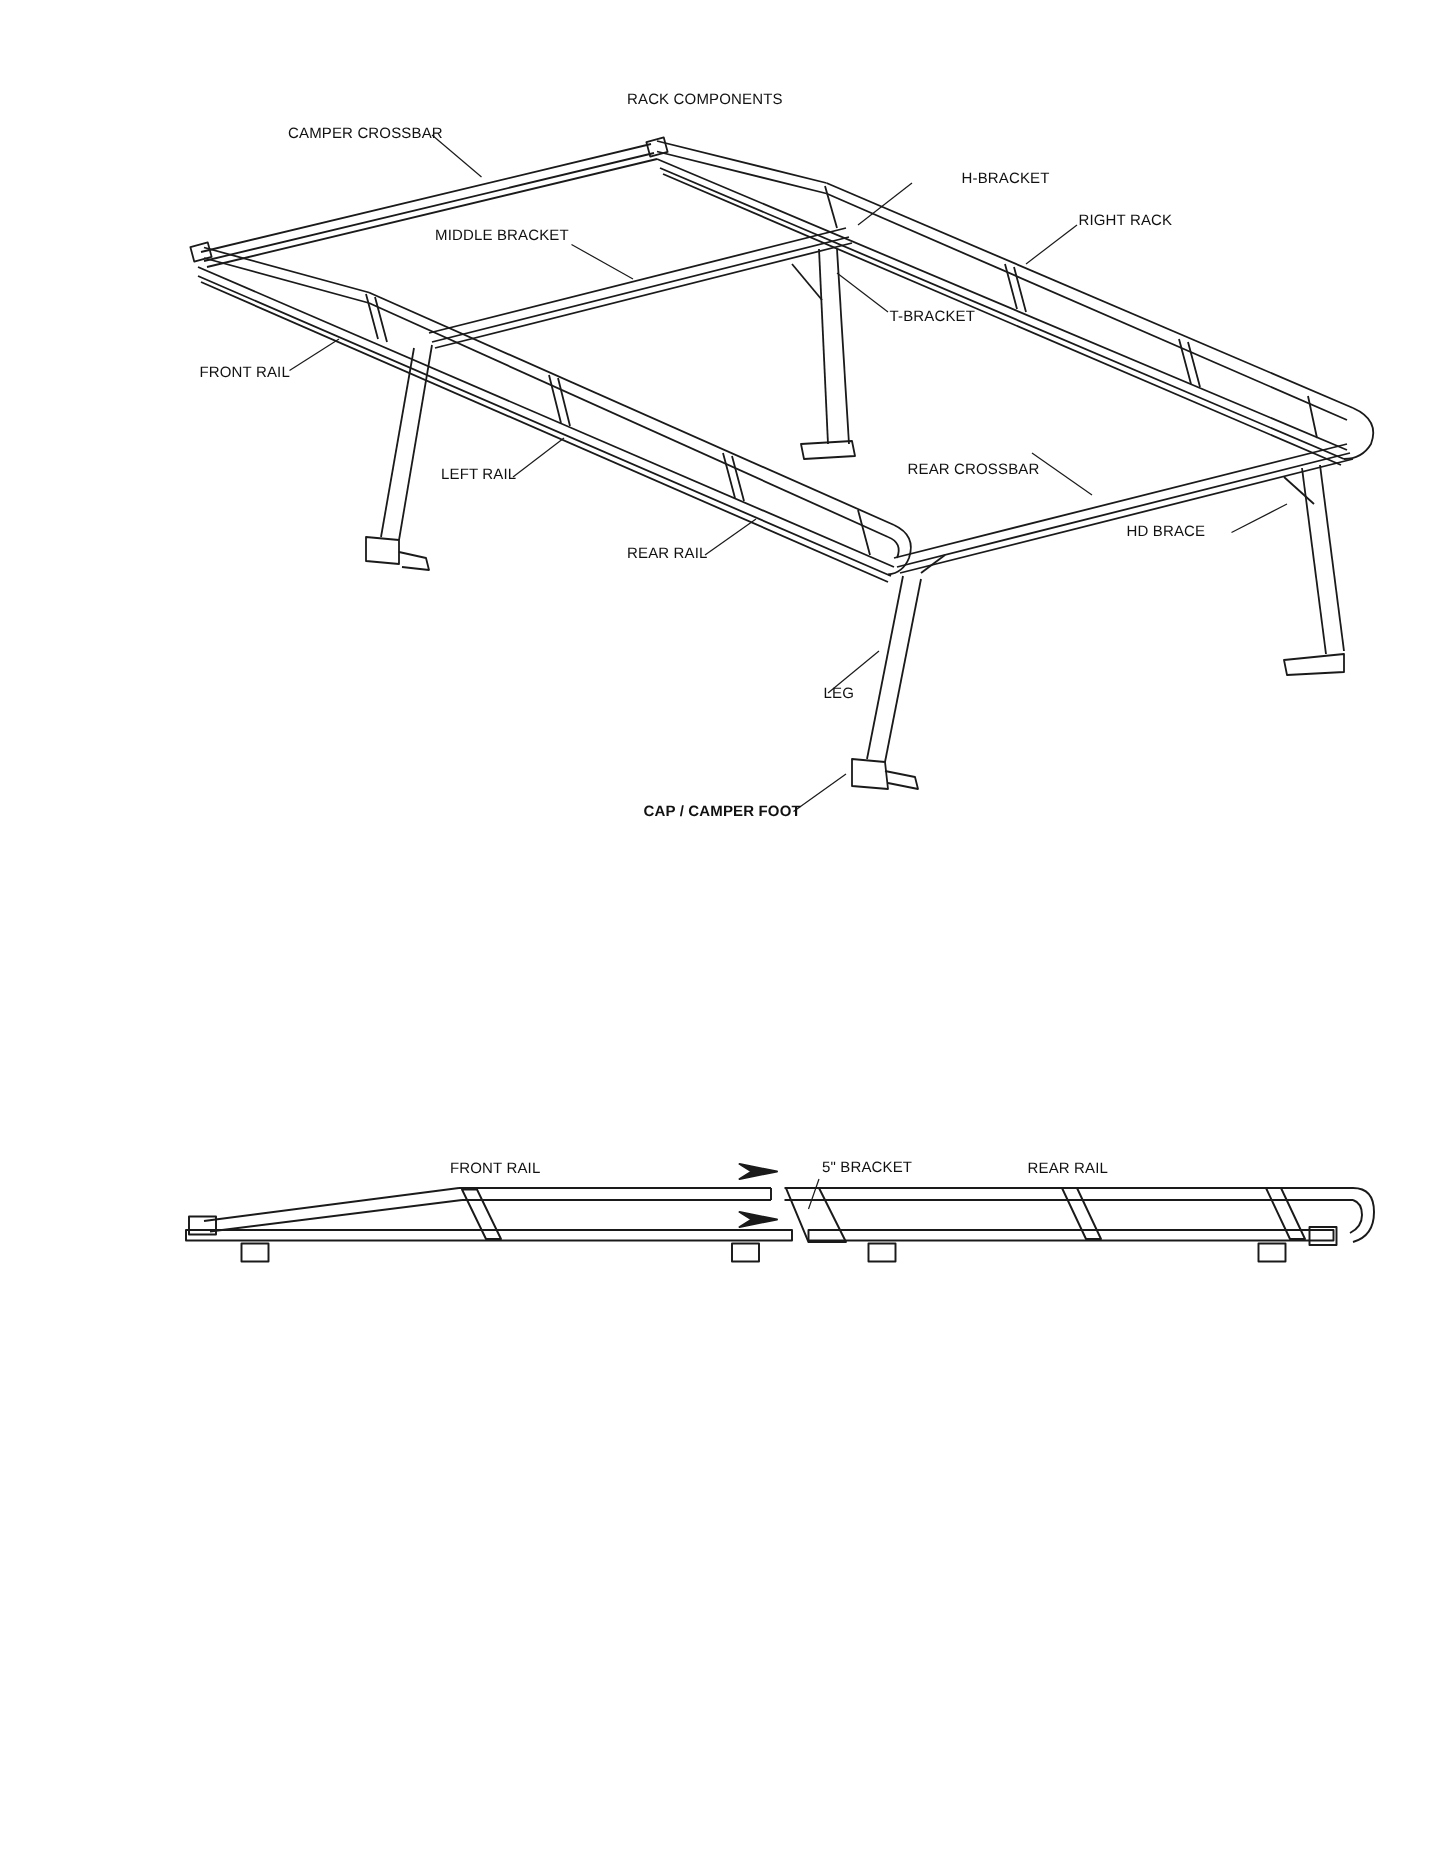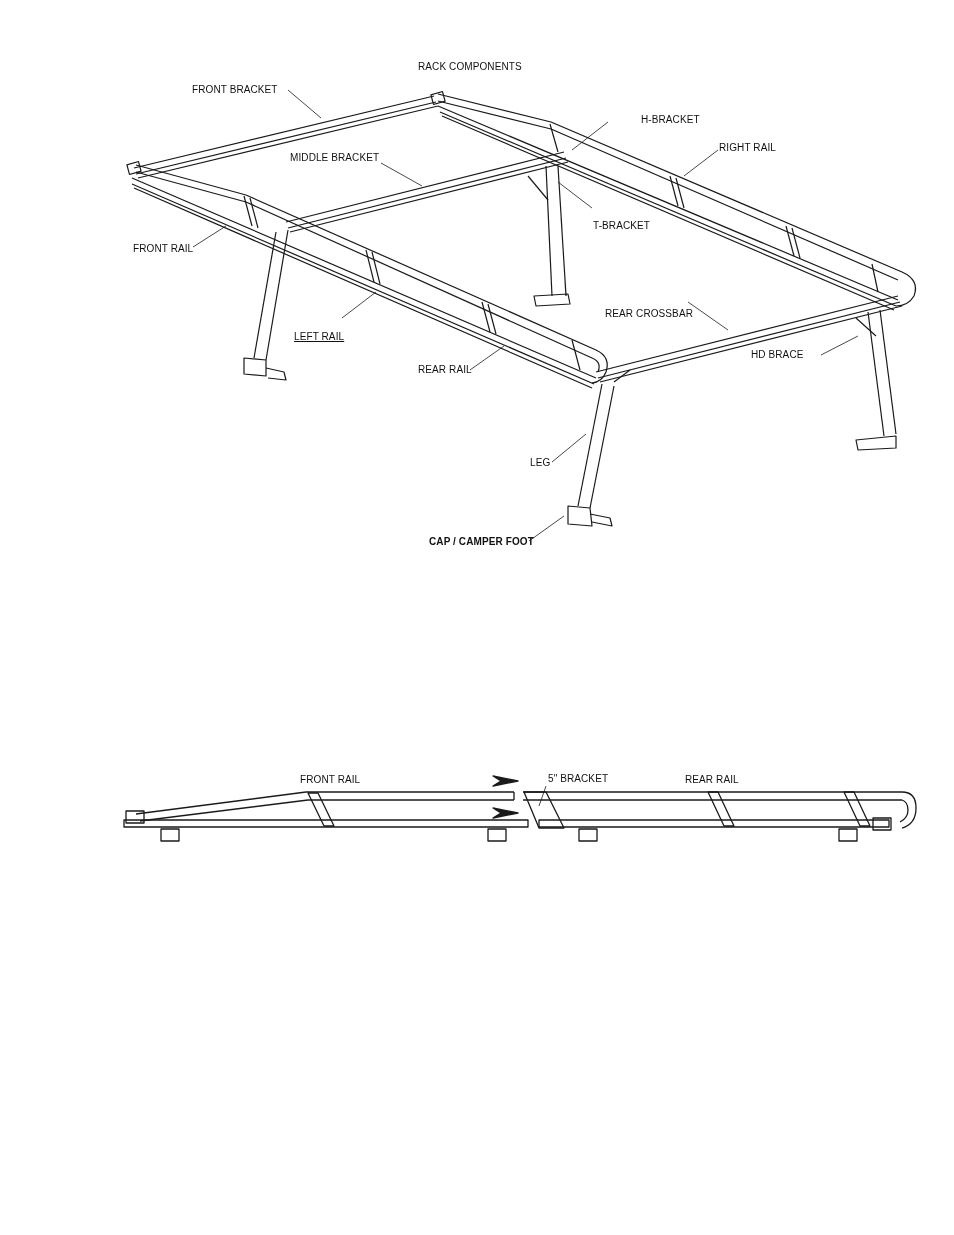--- a/index.html
+++ b/index.html
@@ -149,30 +149,30 @@
       <path d="M808 792 L818 792 L834 826 L824 826 Z"></path>
       <rect x="837" y="818" width="18" height="12"></rect>
 
       <rect x="543" y="829" width="18" height="12"></rect>
       <rect x="803" y="829" width="18" height="12"></rect>
       <line x1="503" y1="806" x2="510" y2="786" stroke-width="0.8"></line>
     </g>
   </svg>
 
   <div class="lbl" style="left:382px; top:61px;">RACK COMPONENTS</div>
-  <div class="lbl" style="left:156px; top:84px;">FRONT BRACKET</div>
+  <div class="lbl" style="left:156px; top:84px;">CAMPER CROSSBAR</div>
   <div class="lbl" style="left:254px; top:152px;">MIDDLE BRACKET</div>
   <div class="lbl" style="left:605px; top:114px;">H-BRACKET</div>
-  <div class="lbl" style="left:683px; top:142px;">RIGHT RAIL</div>
-  <div class="lbl" style="left:557px; top:220px;">T-BRACKET</div>
+  <div class="lbl" style="left:683px; top:142px;">RIGHT RACK</div>
+  <div class="lbl" style="left:557px; top:206px;">T-BRACKET</div>
   <div class="lbl" style="left:97px; top:243px;">FRONT RAIL</div>
-  <div class="lbl" style="left:258px; top:331px;text-decoration:underline;">LEFT RAIL</div>
+  <div class="lbl" style="left:258px; top:311px;">LEFT RAIL</div>
   <div class="lbl" style="left:569px; top:308px;">REAR CROSSBAR</div>
   <div class="lbl" style="left:382px; top:364px;">REAR RAIL</div>
   <div class="lbl" style="left:715px; top:349px;">HD BRACE</div>
-  <div class="lbl" style="left:494px; top:457px;">LEG</div>
+  <div class="lbl" style="left:513px; top:457px;">LEG</div>
   <div class="lbl" style="left:393px; top:536px;font-weight:bold;">CAP / CAMPER FOOT</div>
 
   <div class="lbl" style="left:264px; top:774px;">FRONT RAIL</div>
   <div class="lbl" style="left:512px; top:773px;">5" BRACKET</div>
   <div class="lbl" style="left:649px; top:774px;">REAR RAIL</div>
 
 </div>
 
 </body></html>

